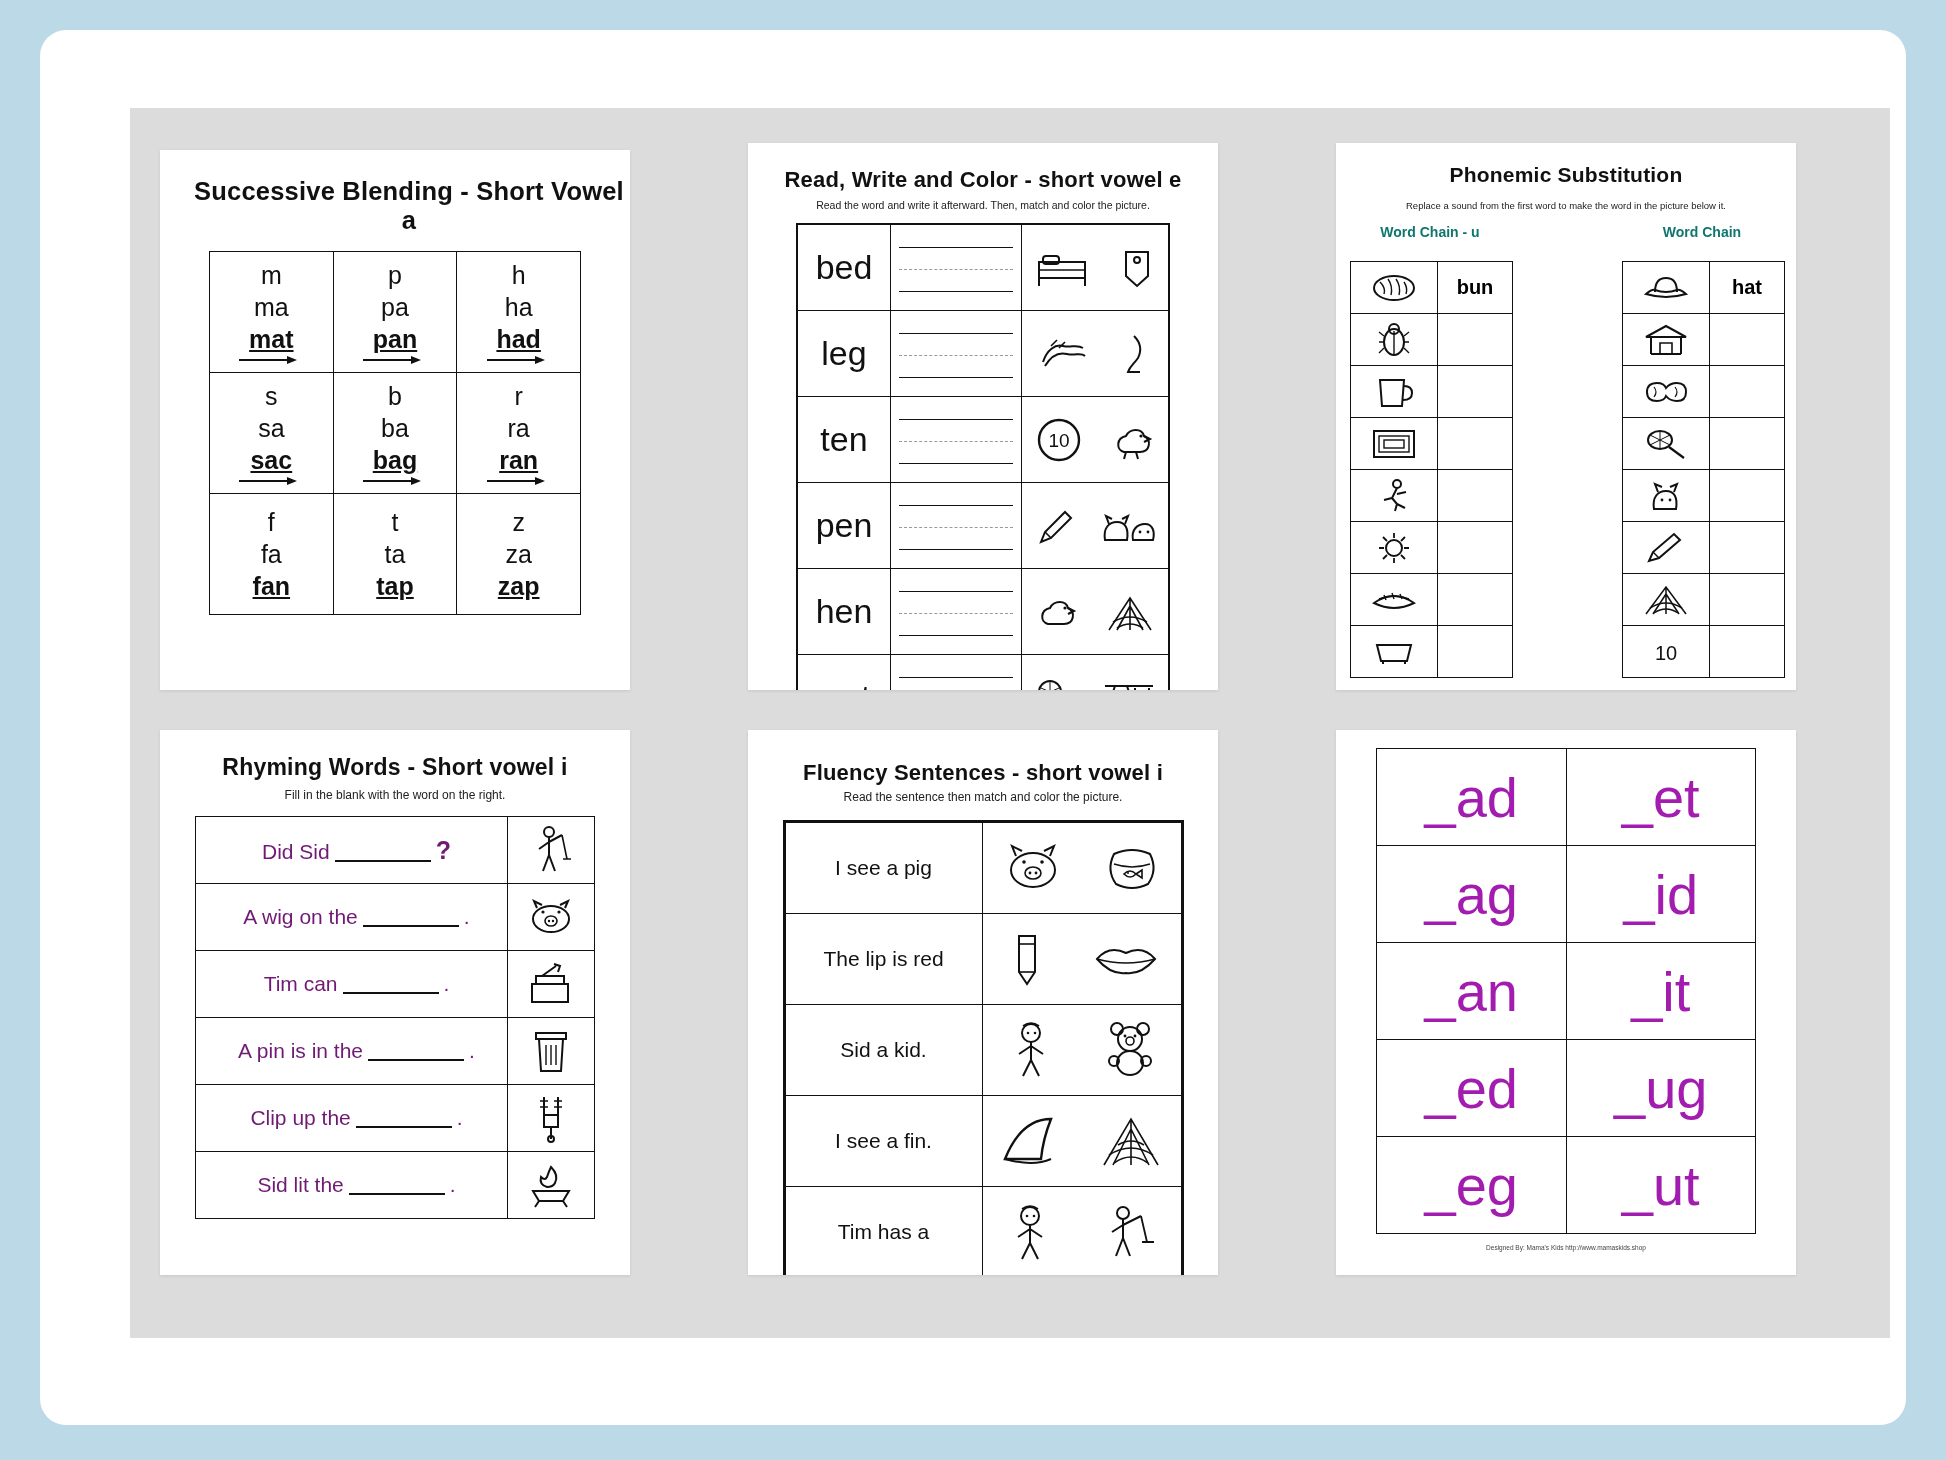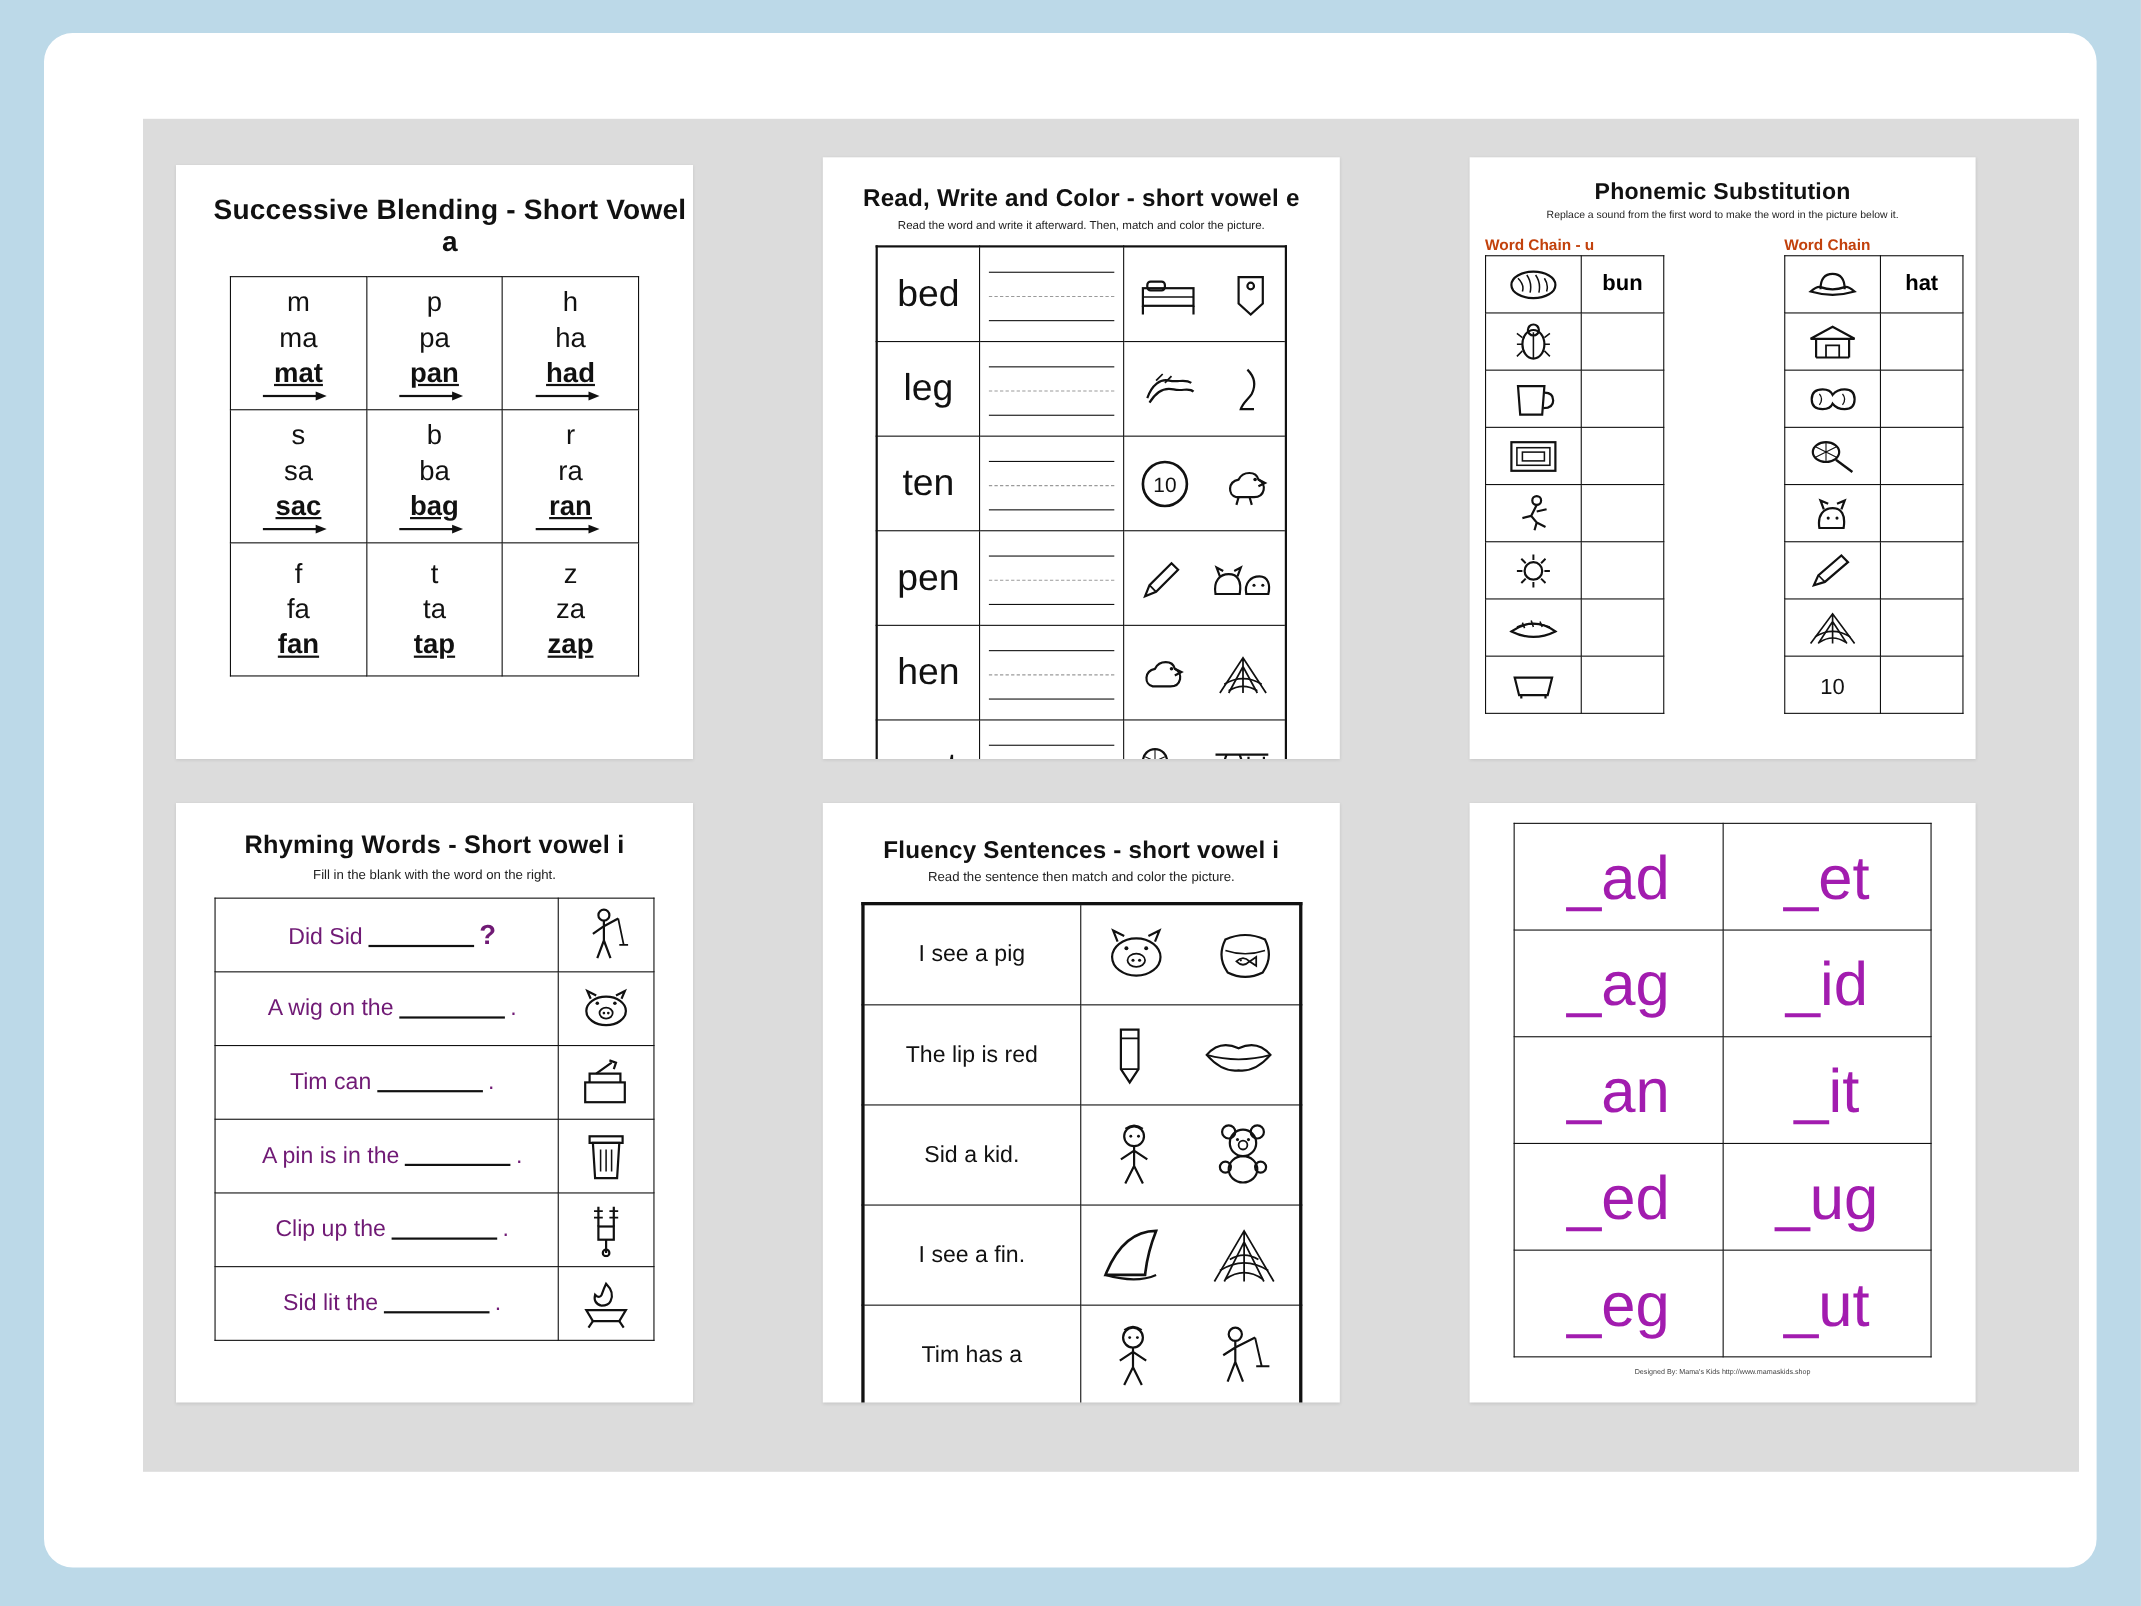--- a/index.html
+++ b/index.html
@@ -84,24 +84,24 @@
   .rw-lines { width: 130px; position: relative; }
   .rw-lines .ln {
     position: absolute; left: 8px; right: 8px; border-top: 1.4px solid #111;
   }
   .rw-lines .ln.dash { border-top: 1.4px dashed #9a9a9a; }
   .rw-pic { width: 146px; }
   .pic-row { display: flex; align-items: center; justify-content: space-around; height: 100%; }
   
   #sheet3 { left: 1296px; top: 113px; width: 460px; height: 547px; }
   #sheet3 .sheet-title { font-size: 21px; margin-top: 20px; }
-  #sheet3 .sheet-sub { font-size: 9.5px; margin-top: 3px; }
+  #sheet3 .sheet-sub { font-size: 9.5px; margin-top: 13px; }
   .chain-wrap { display: flex; justify-content: center; gap: 112px; margin-top: 13px; }
   .chain-col { width: 160px; }
-  .chain-head { font-weight: bold; font-size: 14px; margin-bottom: 2px; color: #c2410c; }
+  .chain-head { text-align: center; font-weight: bold; font-size: 14px; margin-bottom: 21px; color: #0f766e; }
   .chain-table { width: 160px; }
   .chain-table td { height: 51px; }
   .chain-table td.pic { width: 86px; }
   .chain-table td.word { width: 74px; font-size: 20px; font-weight: bold; }
   
   #sheet4 { left: 120px; top: 700px; width: 470px; height: 545px; }
   #sheet4 .sheet-title { font-size: 23px; margin-top: 24px; }
   #sheet4 .sheet-sub { font-size: 12px; margin-top: 7px; }
   #sheet4 .rh-table { margin: 14px auto 0; width: 400px; }
   #sheet4 .rh-table td { height: 66px; }

